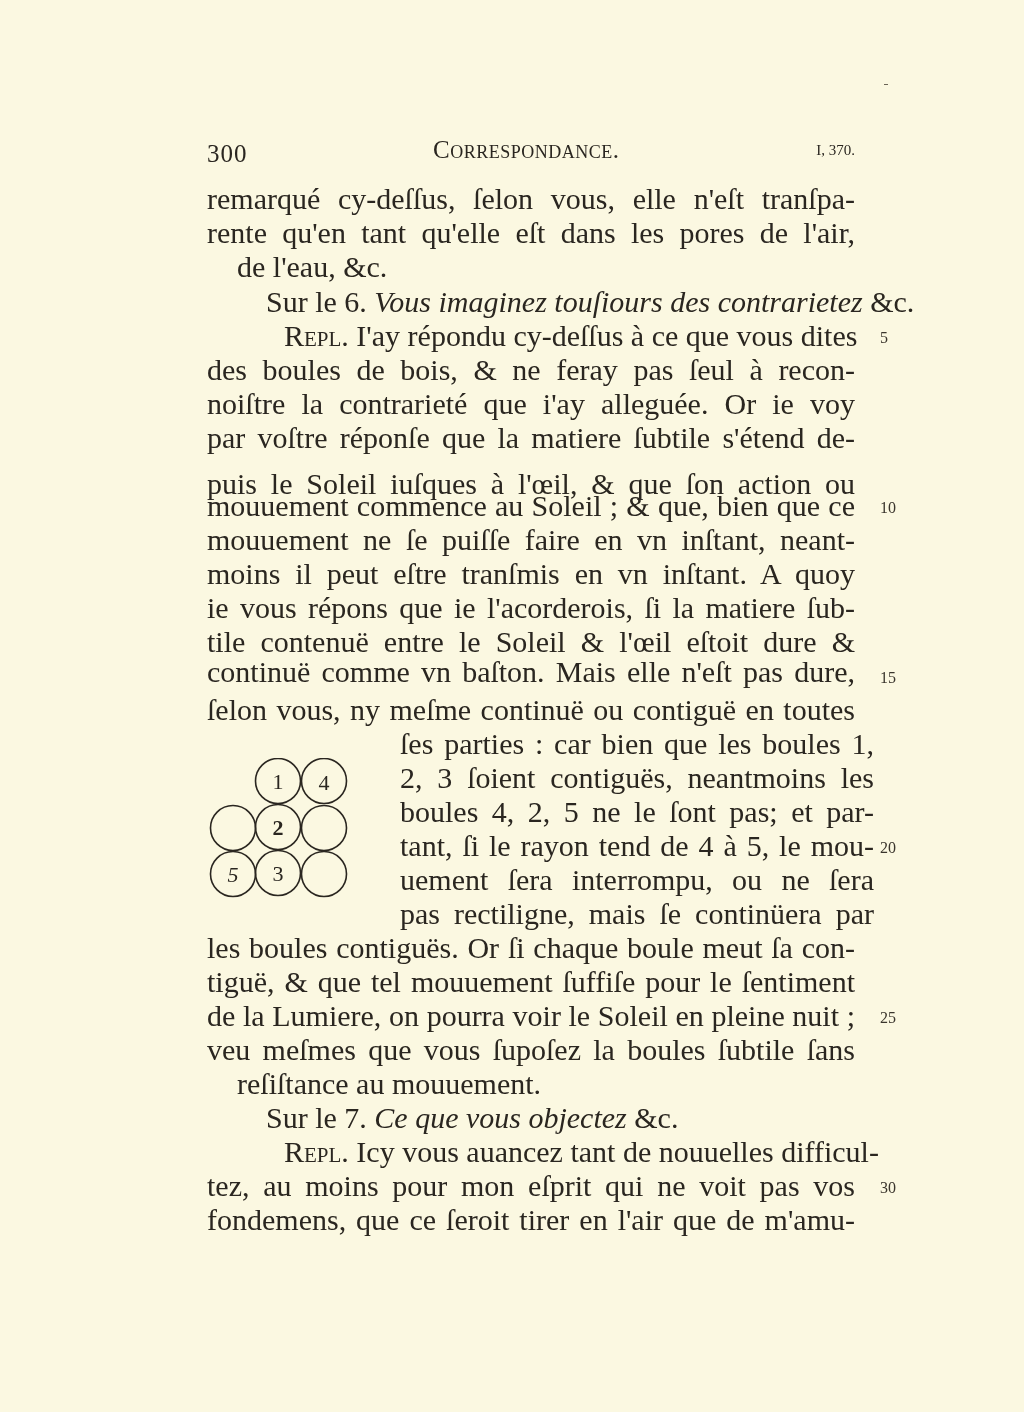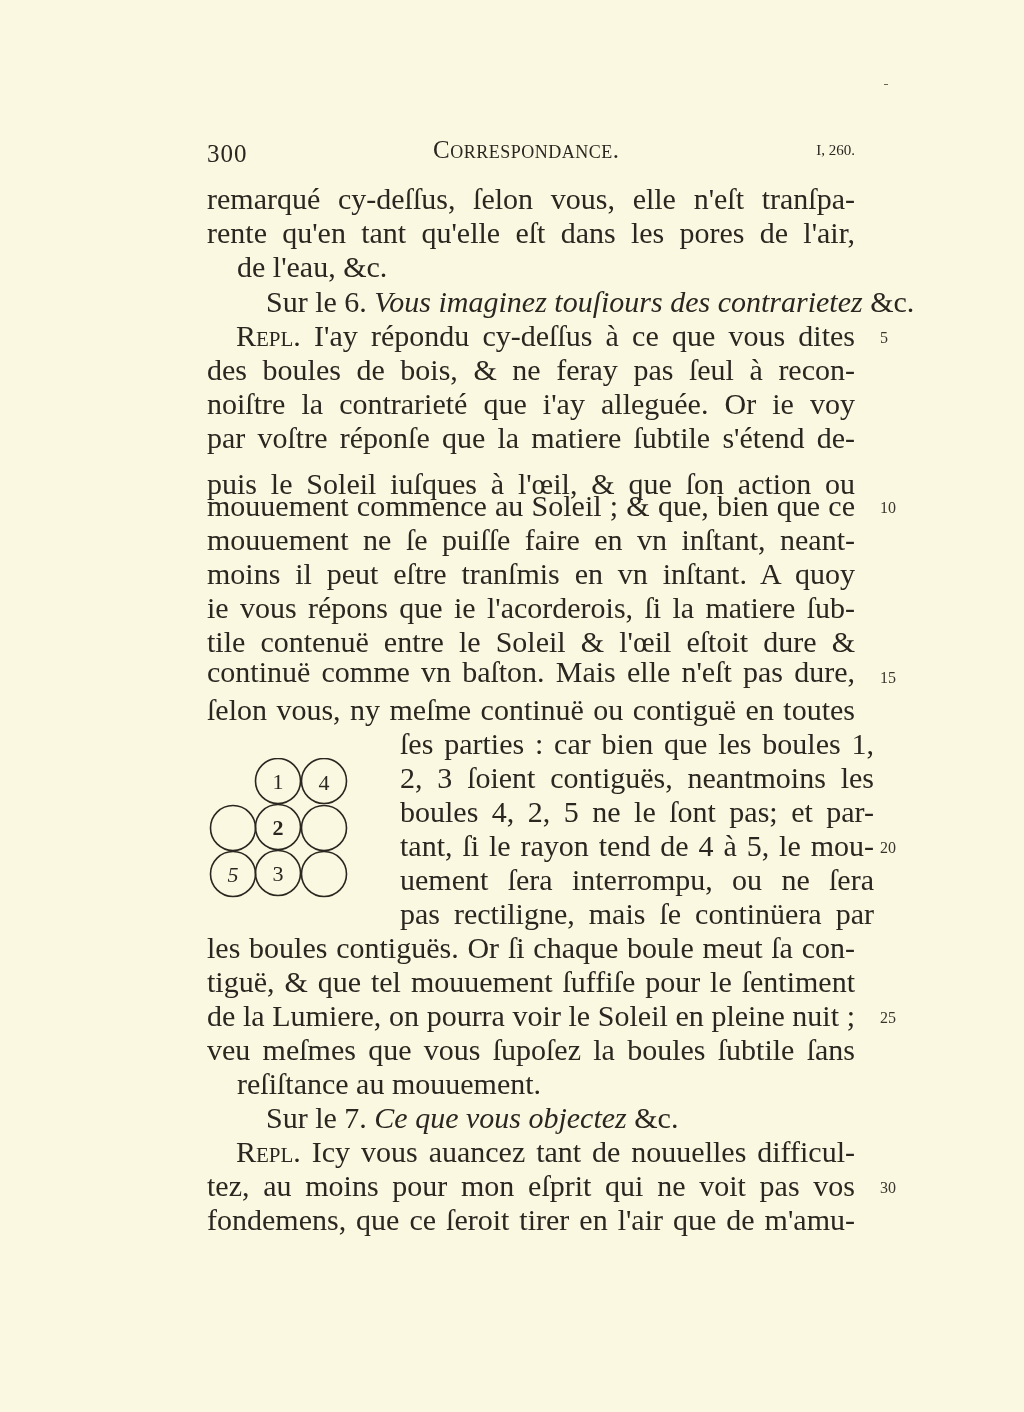--- a/index.html
+++ b/index.html
@@ -59,21 +59,21 @@
       line-height: 34px;
       height: 34px;
       white-space: nowrap;
       text-align: justify;
       text-align-last: justify;
     }
     .line.indent { left: 236px; width: 619px; }
     .line.last { text-align-last: left; margin-left: 30px; }
     .line.narrow { left: 400px; width: 474px; }
     .line em { font-style: italic; }
-    .sc { font-variant: small-caps; }
+    .sc { font-variant: small-caps; margin-left: 48px; }
     .lnum {
       position: absolute;
       left: 880px;
       font-size: 16px;
       line-height: 34px;
       height: 34px;
       color: #3a352c;
     }
     .diagram {
       position: absolute;
@@ -89,21 +89,21 @@
     }
   </style>
 </head>
 <body>
 
 <div class="corner-mark"></div>
 
 <div class="running-head">
   <span class="rh-page">300</span>
   <span class="rh-title">Correspondance.</span>
-  <span class="rh-ref">I, 260.</span>
+  <span class="rh-ref">I, 370.</span>
 </div>
 
 <div class="line" style="top:182px">remarqué cy-deſſus, ſelon vous, elle n'eſt tranſpa-</div>
 <div class="line" style="top:216px">rente qu'en tant qu'elle eſt dans les pores de l'air,</div>
 <div class="line last" style="top:250px">de l'eau, &amp;c.</div>
 
 <div class="line indent last" style="top:285px">
   <span>Sur le 6. </span><em>Vous imaginez touſiours des contrarietez</em><span> &amp;c.</span>
 </div>
 

